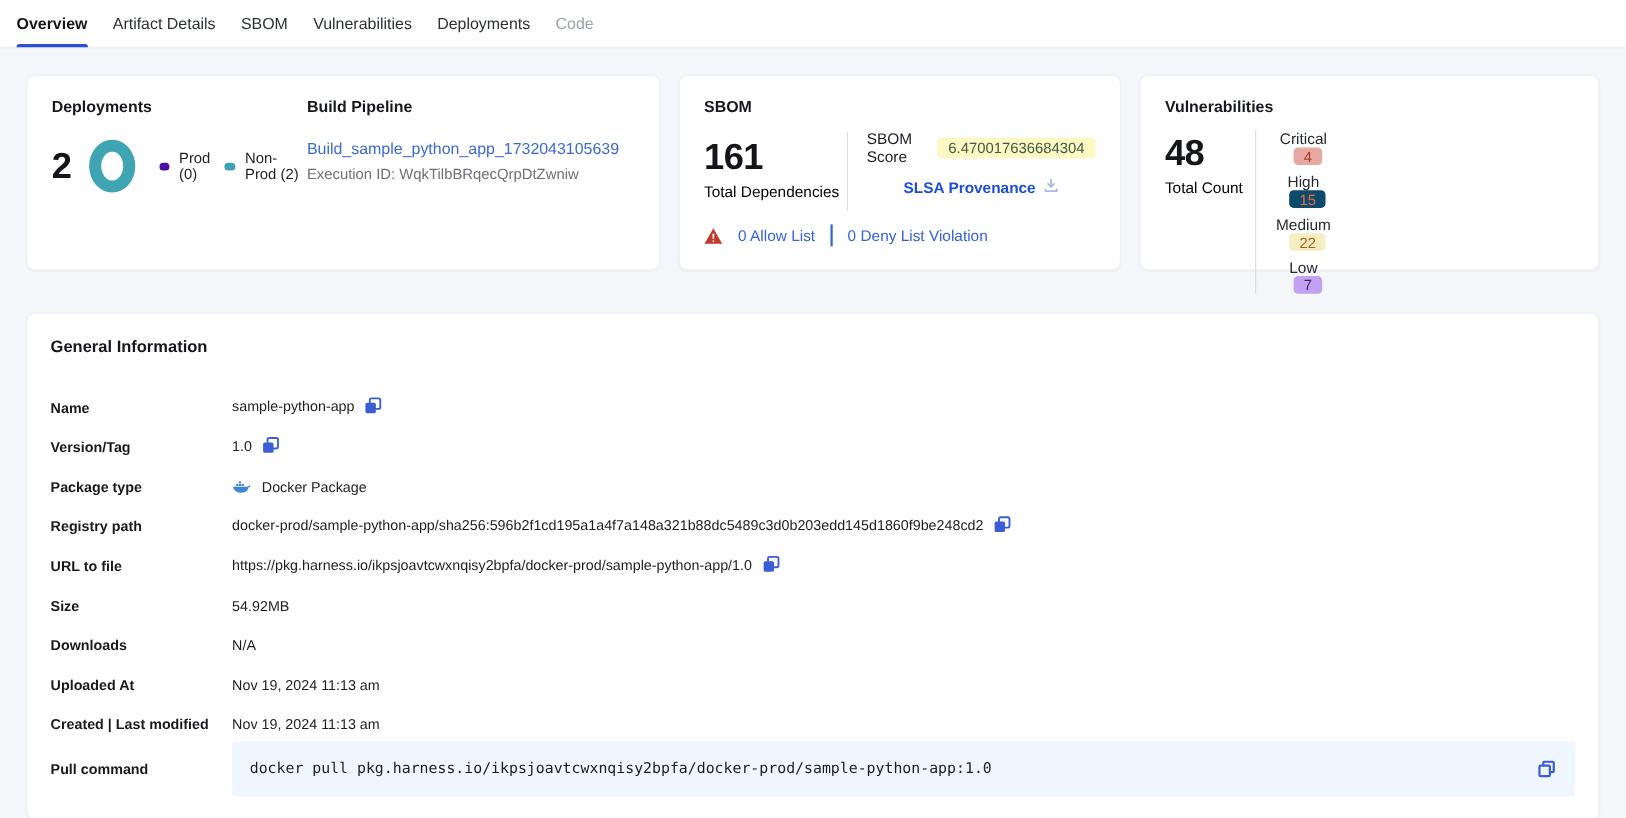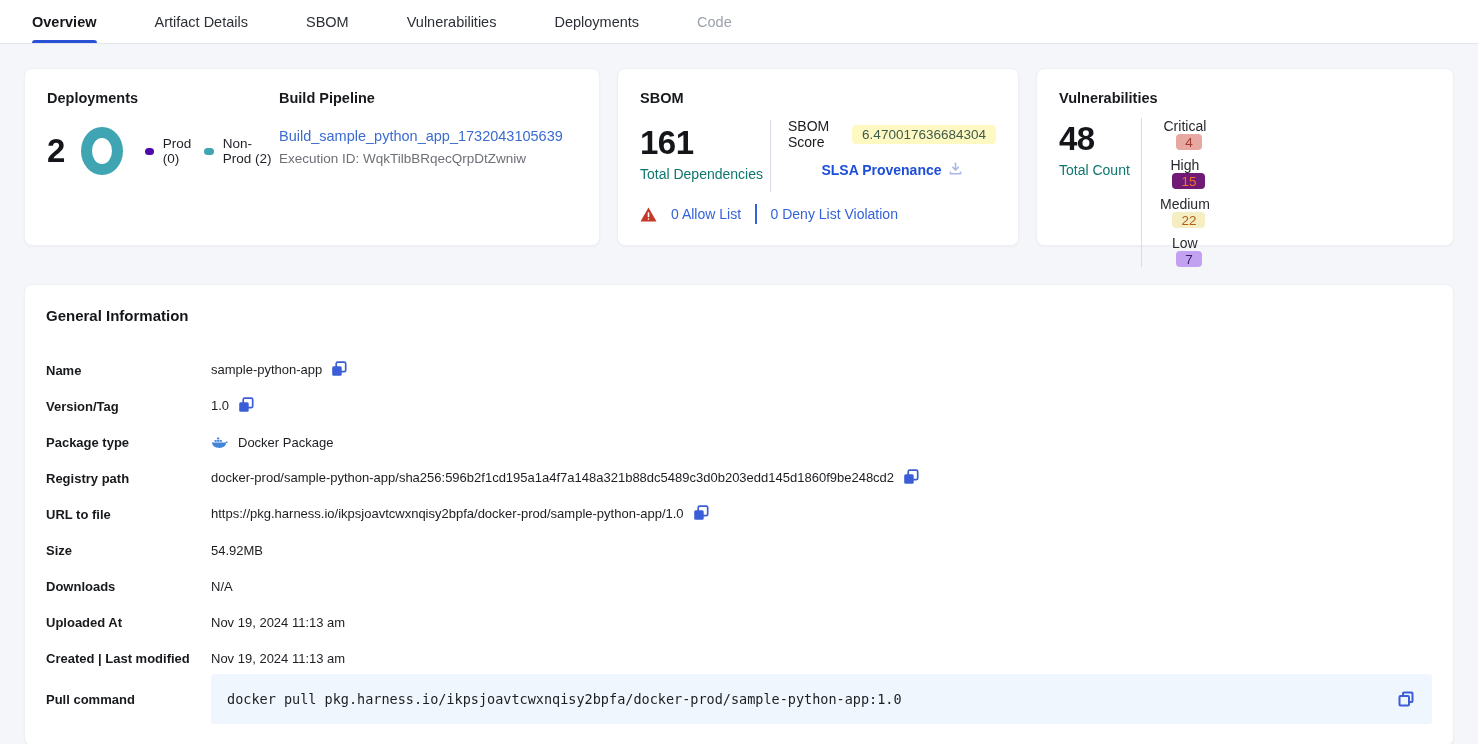--- a/index.html
+++ b/index.html
@@ -10,22 +10,21 @@
     color: #1c1e21;
   }
 
   
   .tabbar {
     height: 44px;
     background: #ffffff;
     border-bottom: 1px solid #e3e6ec;
     display: flex;
     align-items: stretch;
-    padding-left: 32px;
-    gap: 35px;
+    padding-left: 15px;
   }
   .tab {
     display: flex;
     align-items: center;
     margin-right: 23px;
     font-size: 14.5px;
     color: #2c3036;
     cursor: pointer;
     position: relative;
     white-space: nowrap;
@@ -80,21 +79,21 @@
     text-decoration: none;
     cursor: pointer;
   }
   .execution-id { margin-top: 6px; font-size: 13.5px; color: #6d7076; }
 
   
   .card-sbom { width: 402px; display: flex; flex-direction: column; }
   .sbom-mid { display: flex; margin-top: 12px; flex: 1; }
   .sbom-left { width: 130px; }
   .sbom-left .big-number { line-height: 1; margin-top: 8px; }
-  .muted-label { font-size: 14px; color: #0f766e; margin-top: 7px; }
+  .muted-label { font-size: 14px; color: #000000; margin-top: 7px; }
   .v-divider { width: 1px; background: #d9dde3; align-self: stretch; margin: 2px 0 8px 0; }
   .sbom-right { flex: 1; padding-left: 17px; display: flex; flex-direction: column; align-items: center; }
   .score-row { display: flex; align-items: center; gap: 8px; align-self: flex-end; }
   .score-label { font-size: 14px; color: #1a1c21; }
   .score-badge {
     background: #a9ddb1;
     color: #3f5a49;
     font-size: 13.5px;
     padding: 2px 10px;
     border-radius: 4px;
@@ -255,21 +254,21 @@
           <div class="muted-label">Total Count</div>
         </div>
         <div class="vuln-divider"></div>
         <div class="sev-list">
           <div class="sev-row">
             <span>Critical</span>
             <span class="sev-badge" style="background: rgb(230, 168, 161); color: rgb(160, 59, 46);">4</span>
           </div>
           <div class="sev-row">
             <span>High</span>
-            <span class="sev-badge" style="background: #701a75; color: rgb(238, 113, 51);">15</span>
+            <span class="sev-badge" style="background: #0c4a6e; color: rgb(238, 113, 51);">15</span>
           </div>
           <div class="sev-row">
             <span>Medium</span>
             <span class="sev-badge" style="background: rgb(244, 238, 194); color: rgb(173, 95, 23);">22</span>
           </div>
           <div class="sev-row">
             <span>Low</span>
             <span class="sev-badge" style="background: rgb(194, 160, 242); color: rgb(51, 37, 92);">7</span>
           </div>
         </div>

